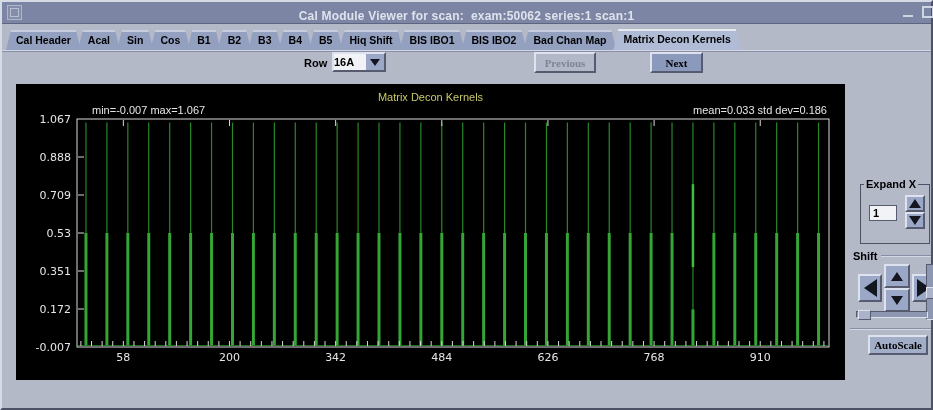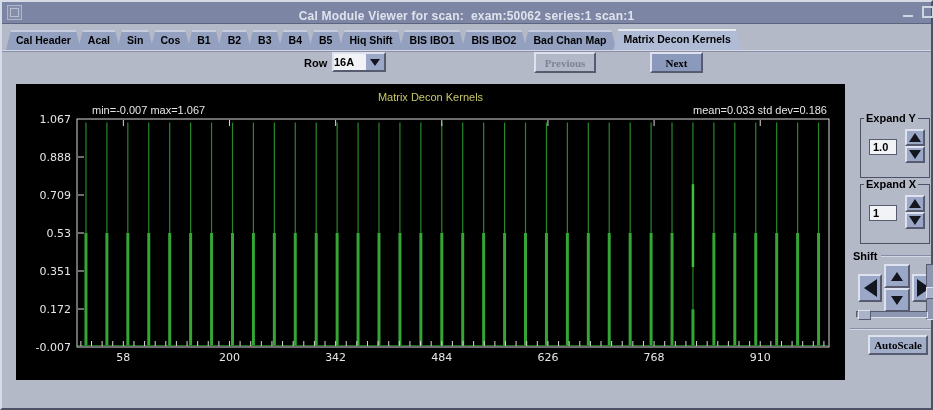--- a/index.html
+++ b/index.html
@@ -319,32 +319,20 @@
         <line x1="744.2286282306171" y1="257" x2="744.2286282306171" y2="262" stroke="#d9d9d9" stroke-width="1"></line>
         <line x1="754.8433399602393" y1="257" x2="754.8433399602393" y2="262" stroke="#d9d9d9" stroke-width="1"></line>
         <line x1="765.4580516898617" y1="257" x2="765.4580516898617" y2="262" stroke="#d9d9d9" stroke-width="1"></line>
         <line x1="776.072763419484" y1="257" x2="776.072763419484" y2="262" stroke="#d9d9d9" stroke-width="1"></line>
         <line x1="786.6874751491063" y1="257" x2="786.6874751491063" y2="262" stroke="#d9d9d9" stroke-width="1"></line>
         <line x1="797.3021868787285" y1="257" x2="797.3021868787285" y2="262" stroke="#d9d9d9" stroke-width="1"></line>
         <line x1="807.9168986083508" y1="257" x2="807.9168986083508" y2="262" stroke="#d9d9d9" stroke-width="1"></line>
       </svg>
   </div>
 
-  <div class="groupbox gb-expandy">
-    <span class="gb-label">Expand Y</span>
-    <input class="spin-input" value="1.0" style="">
-    <div class="spinner">
-      <div class="spin-btn">
-          <span class="tri-up"></span>
-        </div>
-      <div class="spin-btn">
-          <span class="tri-down"></span>
-        </div>
-    </div>
-  </div>
 
   <div class="groupbox gb-expandx">
     <span class="gb-label">Expand X</span>
     <input class="spin-input" value="1" style="">
     <div class="spinner">
       <div class="spin-btn">
           <span class="tri-up"></span>
         </div>
       <div class="spin-btn">
           <span class="tri-down"></span>

